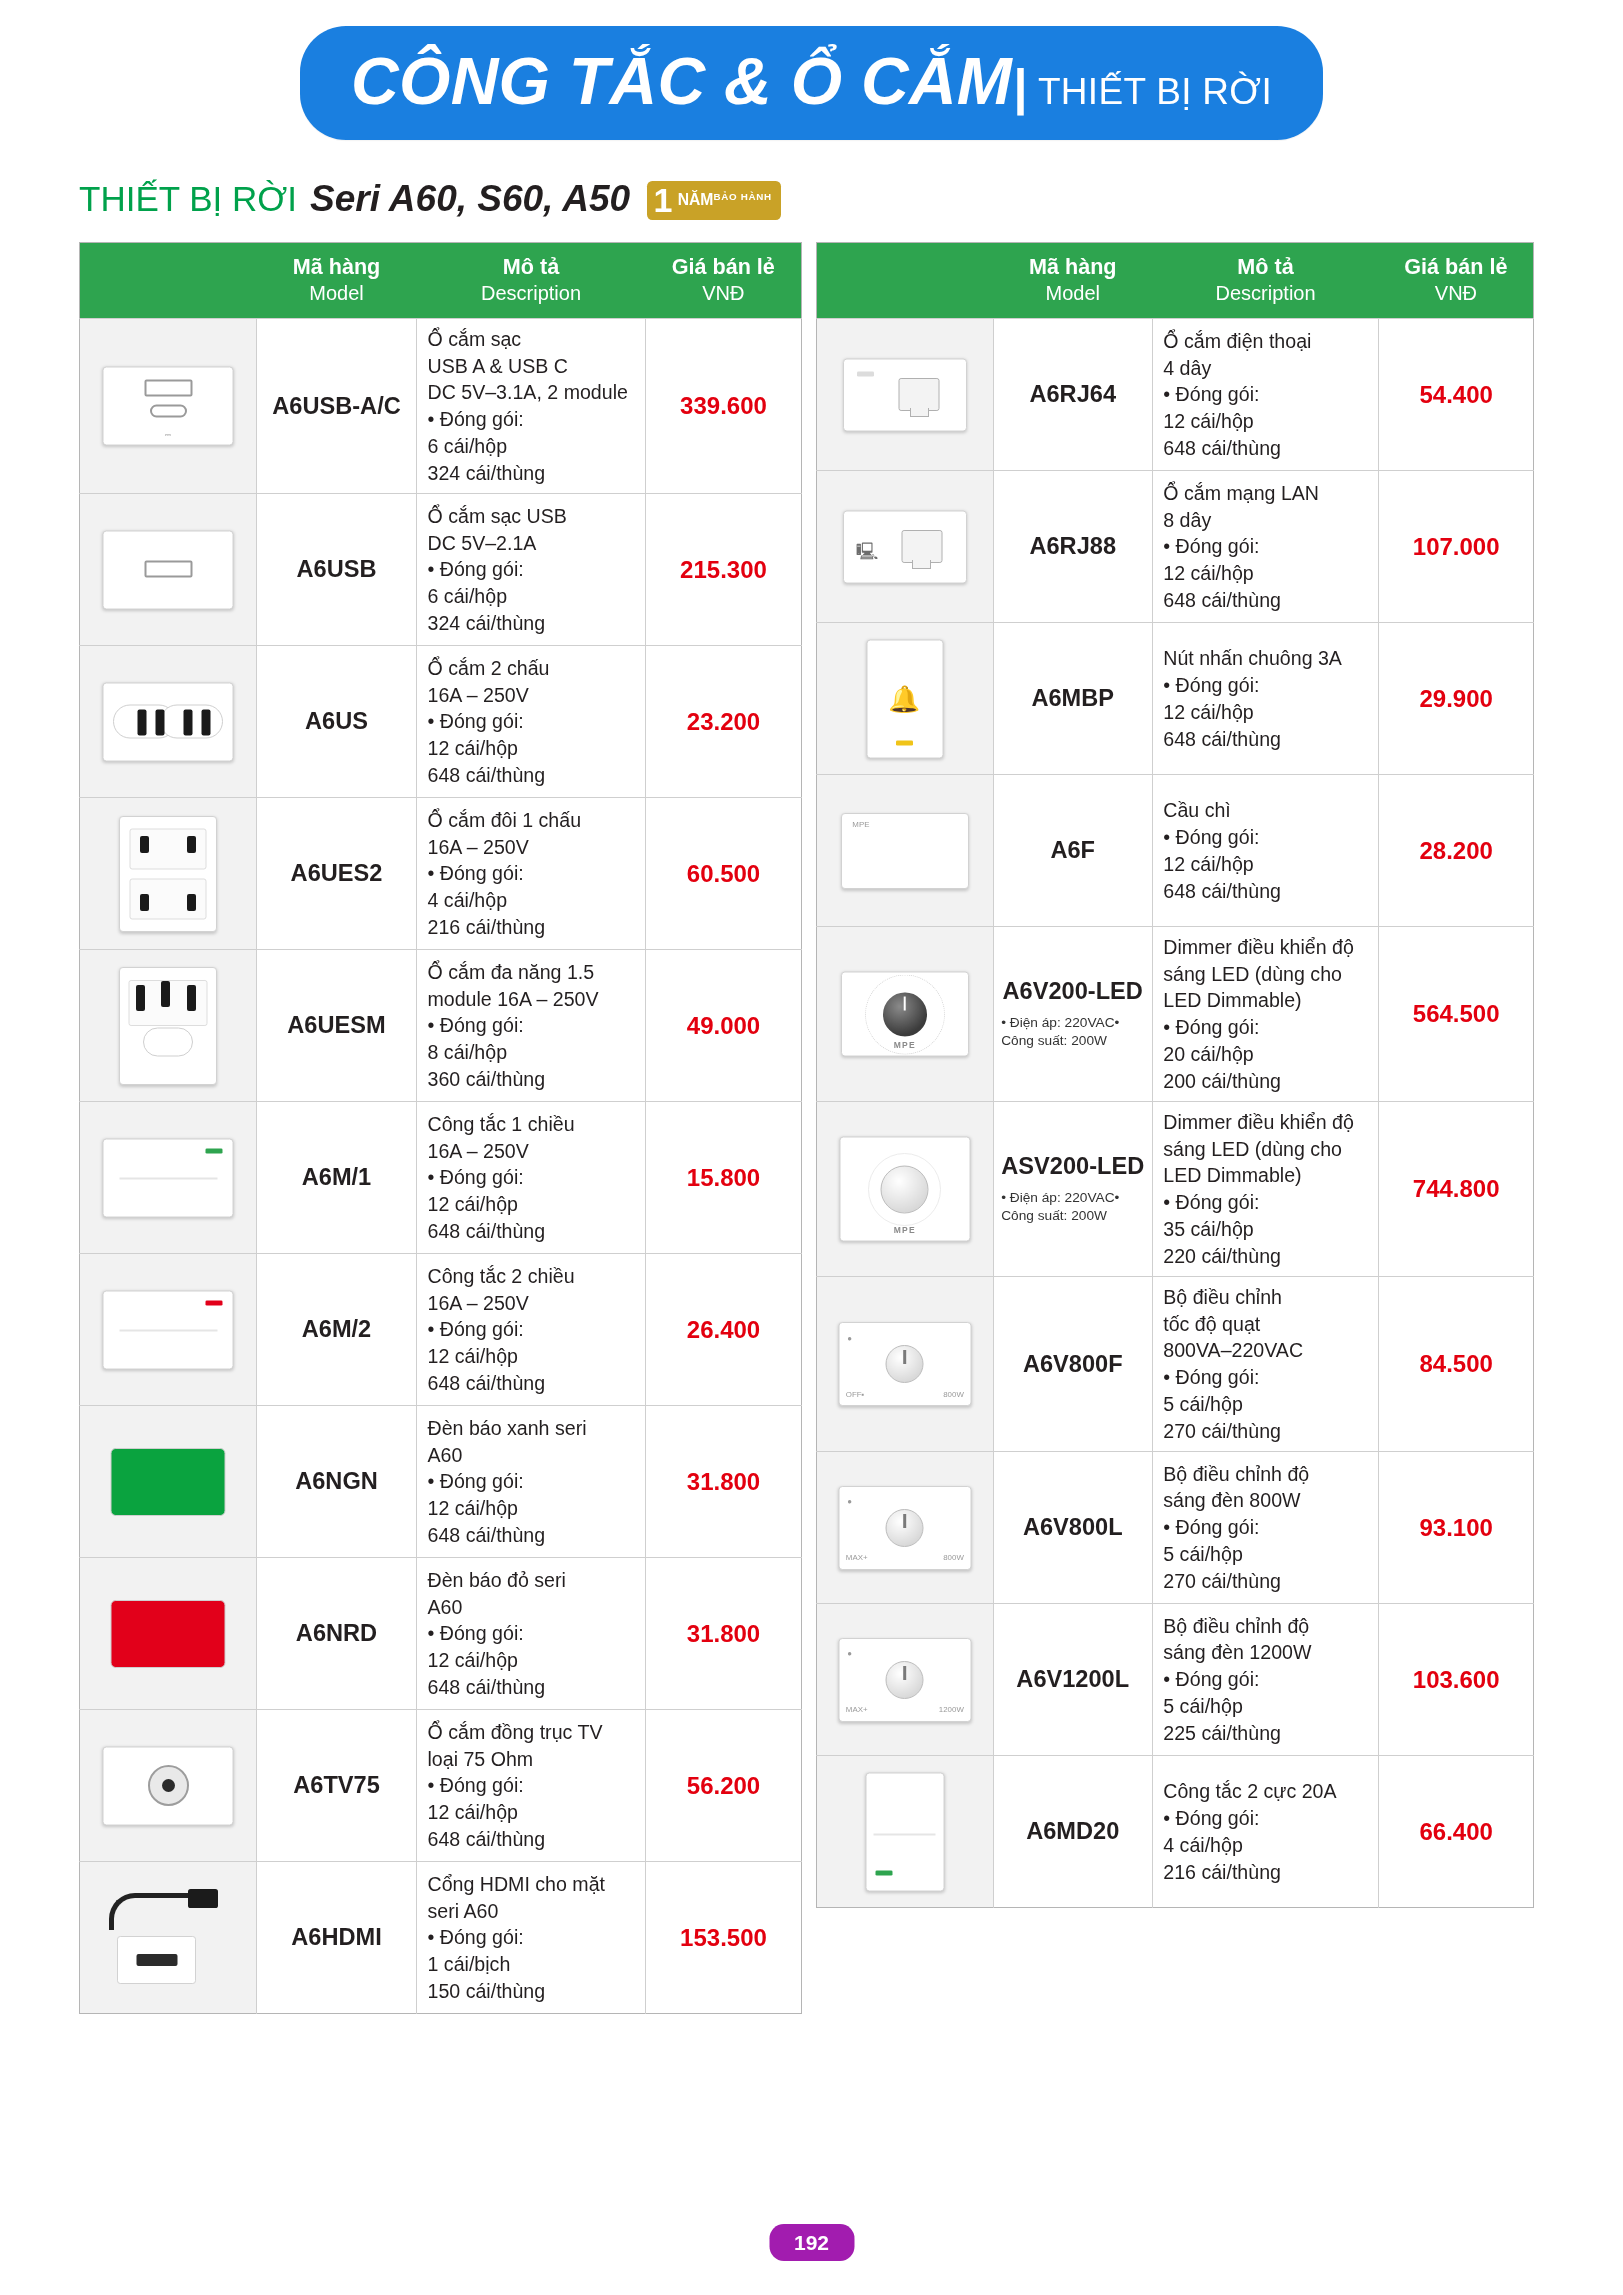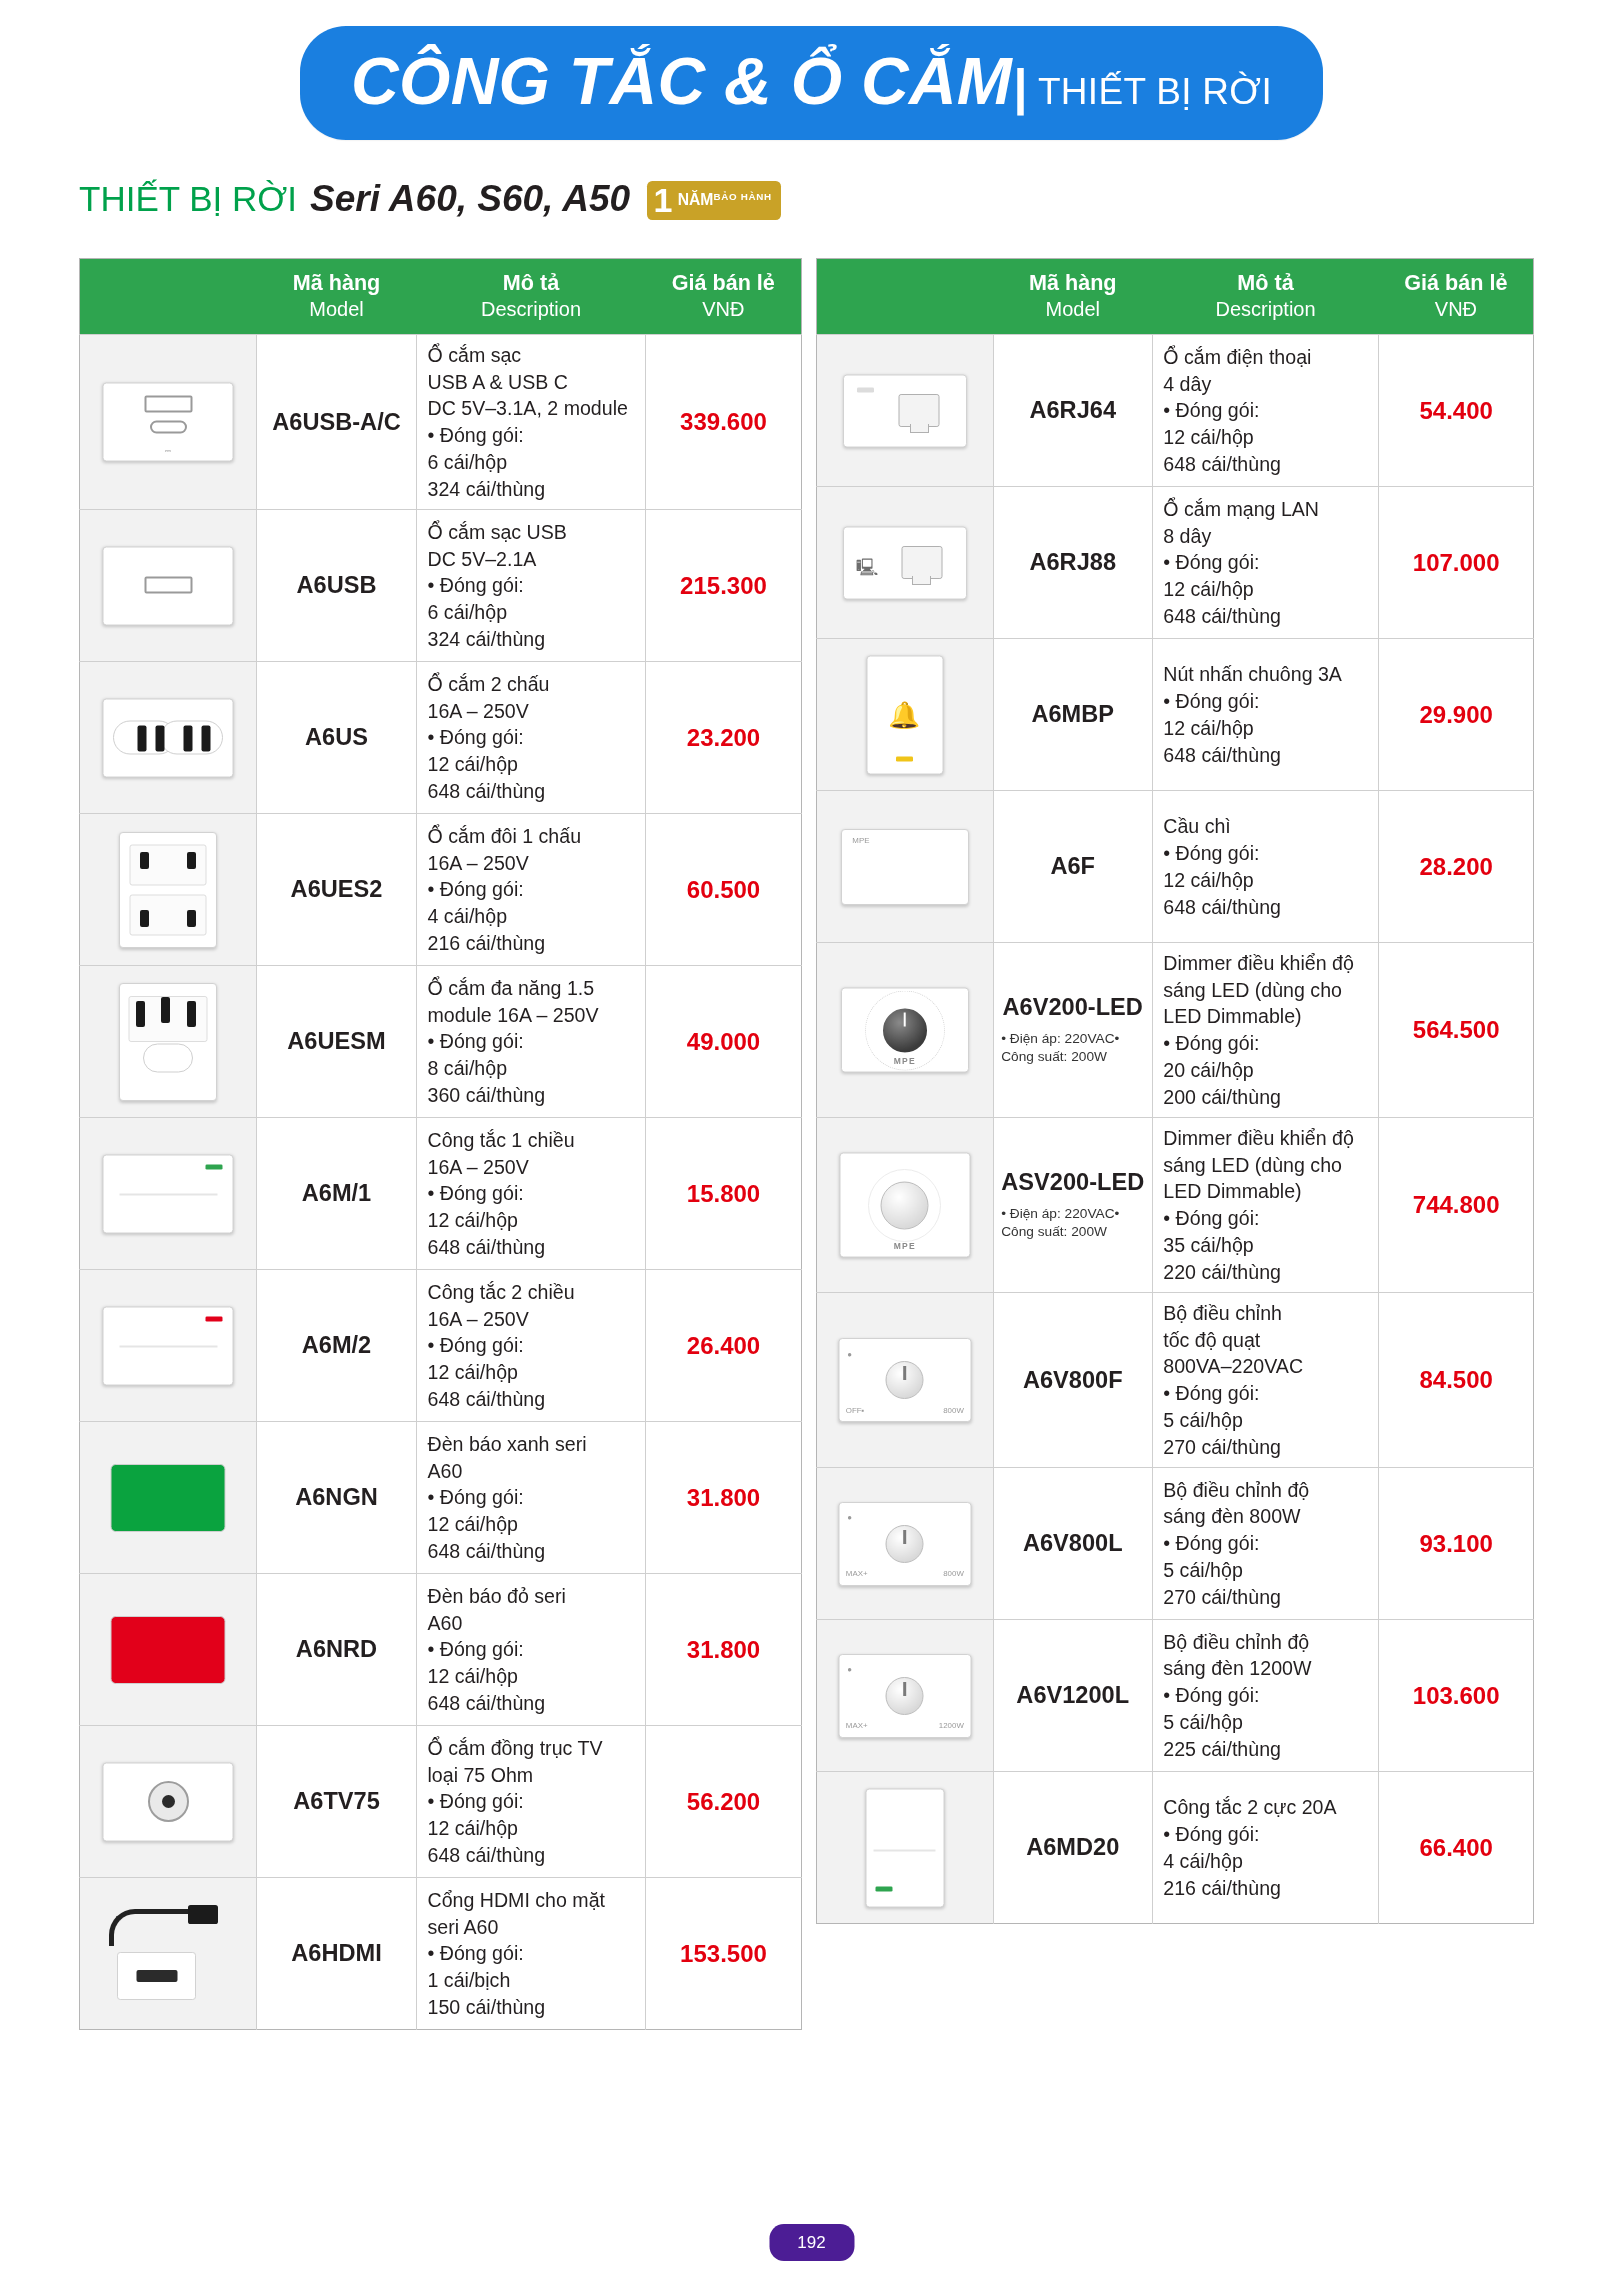--- a/index.html
+++ b/index.html
@@ -50,21 +50,21 @@
     border-radius:5.2px; padding:2.6px 9.2px 2.6px 6.5px; gap:5.2px; margin-left:3.9px;
     position:relative; top:1.3px;
   }
   .warranty .num { color:#ffffff; font-size:34px; font-weight:bold; line-height:1; }
   .warranty .wtxt { display:flex; flex-direction:row; line-height:1.05; }
   .warranty .w1 { color:#ffffff; font-size:15.7px; font-weight:bold; }
   .warranty .w2 { color:#ffffff; font-size:9.8px; font-weight:bold; letter-spacing:0.7px; }
 
   
   .tables {
-    position:absolute; top:258px; left:79px; width:1469px;
+    position:absolute; top:242px; left:79px; width:1469px;
     display:flex; gap:14px;
   }
   .col { width: 720px; }
   .col.left { width: 723px; }
   .col.right { width: 718px; }
 
   table.price {
     width:100%; border-collapse:collapse; background:#ffffff;
     border:0.7px solid #b5b5b5;
   }
@@ -181,23 +181,23 @@
   }
   .dimmer-scale {
     position:absolute; left:50%; top:50%; transform:translate(-50%,-50%);
     width:80px; height:80px; border-radius:50%; border:1.3px dotted #d5d5d5;
   }
   .mini-txt { position:absolute; font-size:7.9px; color:#9a9a9a; }
 
   
   .pagenum {
     position:absolute; left:50%; transform:translateX(-50%); top:2224px;
-    background:#4c1d95; color:#fff; border-radius:14.4px;
+    background:#a21caf; color:#fff; border-radius:14.4px;
     width:85px; height:37px; display:flex; align-items:center; justify-content:center;
-    font-size:17px; font-weight:normal;
+    font-size:21px; font-weight:bold;
   }
 </style>
 </head>
 <body>
 
 <div class="banner-wrap">
   <div class="banner">
     <span class="b1">CÔNG TẮC &amp; Ổ CẮM</span>
     <span class="bsep">|</span>
     <span class="b2">THIẾT BỊ RỜI</span>

